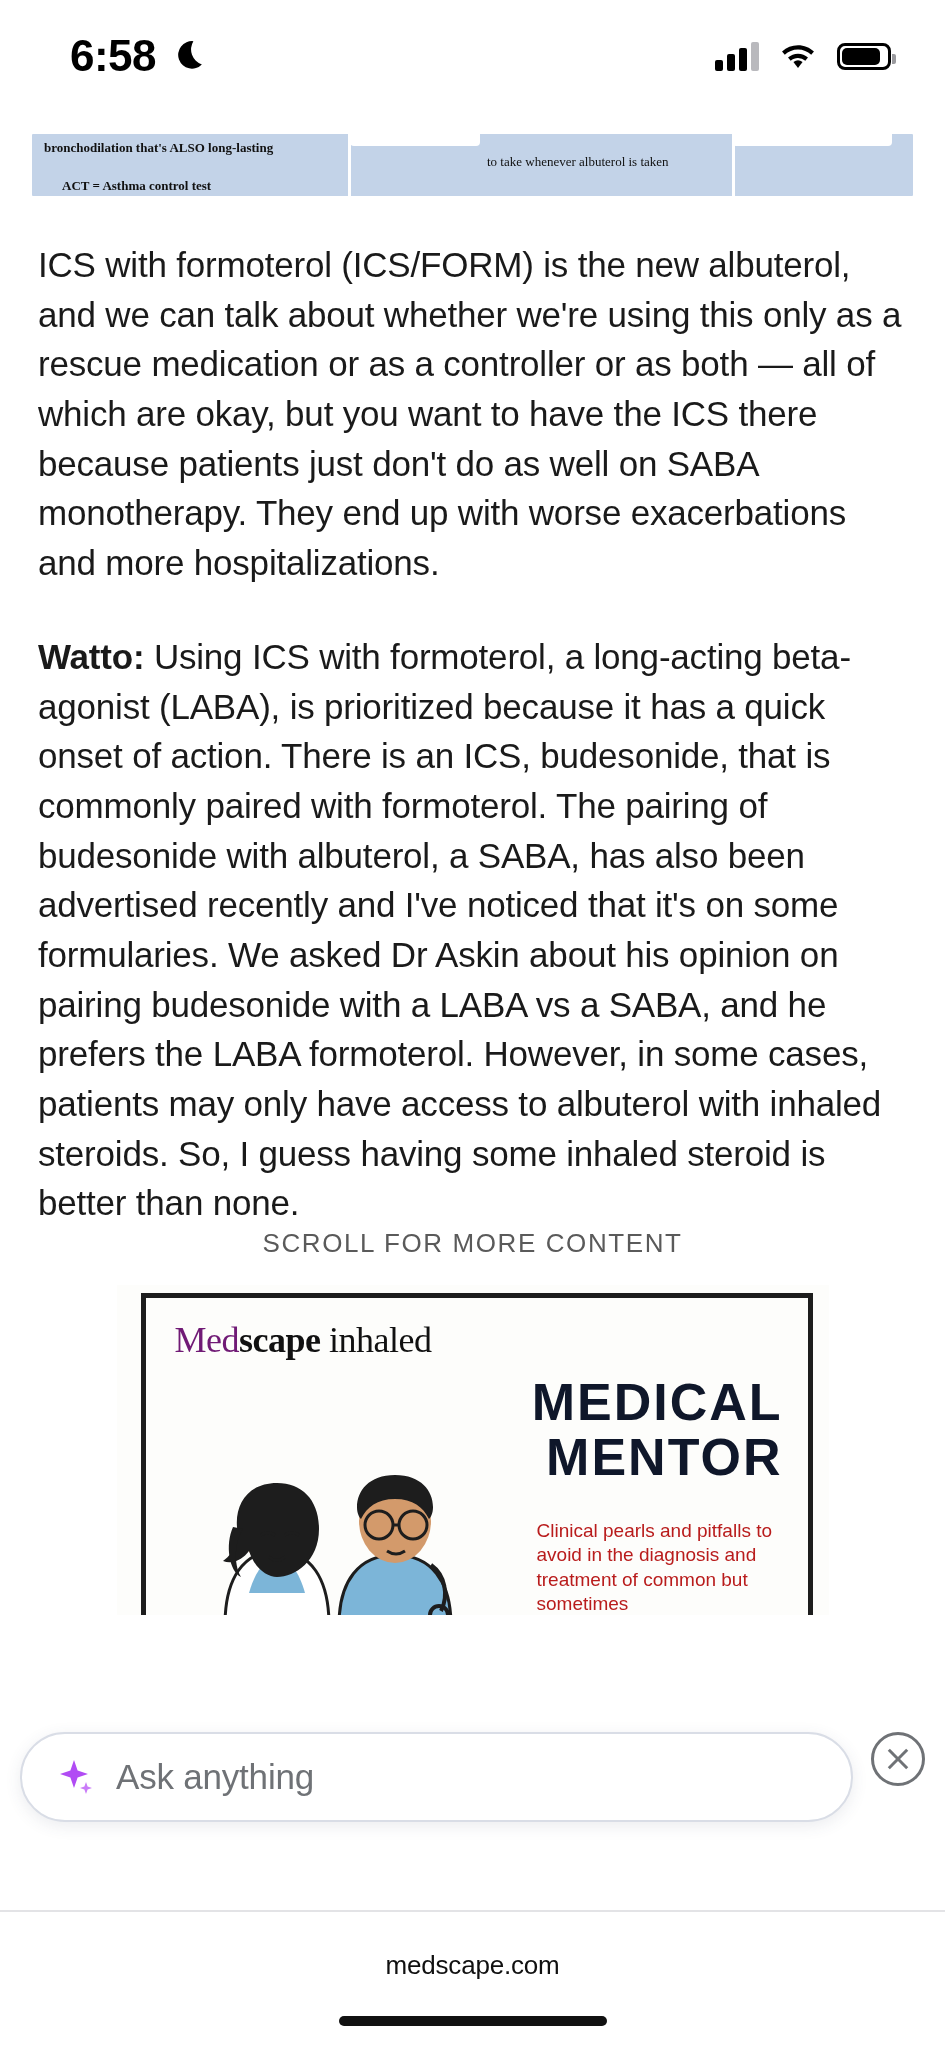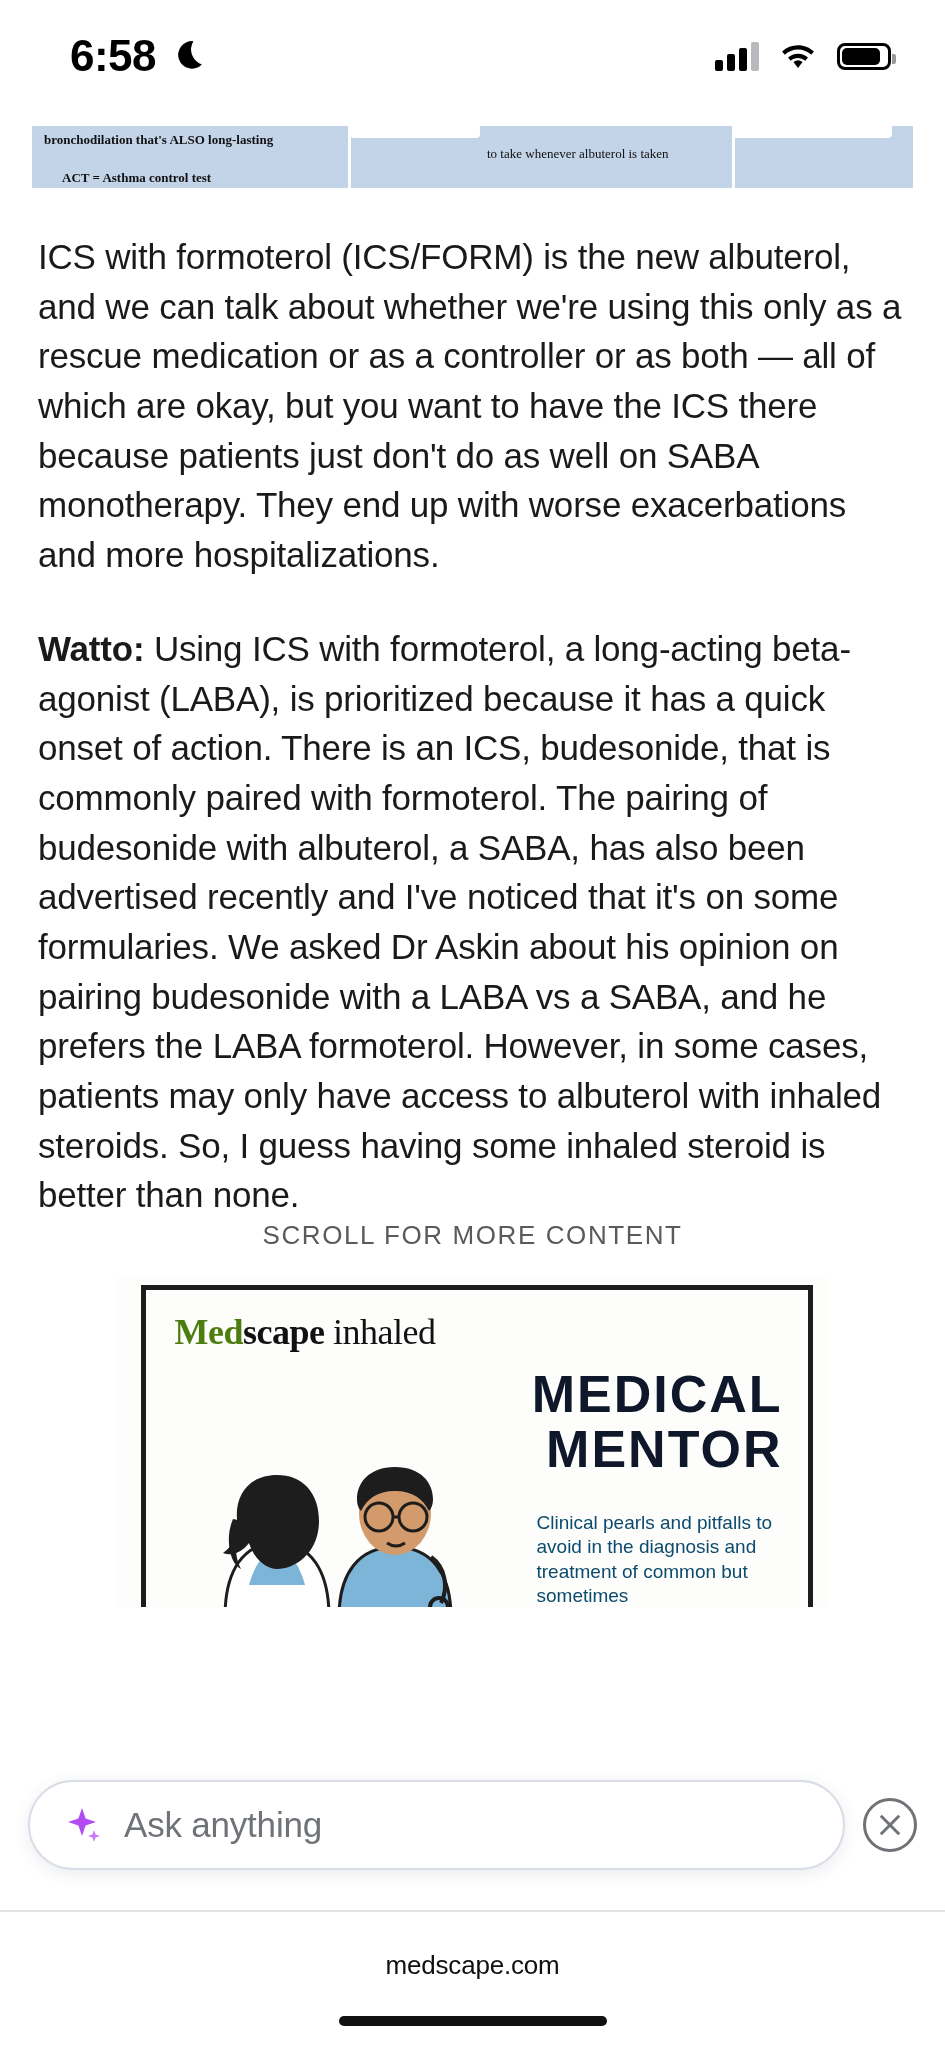--- a/index.html
+++ b/index.html
@@ -10,20 +10,21 @@
     font-family: "Liberation Sans", sans-serif;
     overflow: hidden;
   }
   .phone {
     position: relative;
     width: 945px;
     height: 2048px;
     background: #ffffff;
     display: flex;
     flex-direction: column;
+    gap: 8px;
   }
 
   
   .status-bar {
     height: 112px;
     flex: 0 0 112px;
     display: flex;
     align-items: center;
     justify-content: space-between;
     padding: 0 54px 0 70px;
@@ -161,55 +162,55 @@
     border: 5px solid #1d1d1d;
   }
   .brand {
     position: absolute;
     left: 58px; top: 34px;
     font-family: "Liberation Serif", serif;
     font-size: 36px;
     color: #111;
     letter-spacing: -0.5px;
   }
-  .brand .med { color: #4d7c0f; font-weight: 700; }
+  .brand .med { color: #701a75; font-weight: 400; }
   .brand .scape { color: #111; font-weight: 700; margin-top: 9px; }
   .brand .podcast { font-weight: 400; color: #111; }
   .big-title {
     position: absolute;
     right: 46px; top: 90px;
     text-align: right;
     font-family: "Liberation Sans", sans-serif;
     font-size: 52px;
     font-weight: 700;
     letter-spacing: 2px;
     color: #0f172a;
     line-height: 1.05;
   }
   .blurb {
     position: absolute;
     left: 420px; top: 234px;
     width: 250px;
     font-size: 19px;
     line-height: 1.28;
-    color: #0c4a6e;
+    color: #b91c1c;
     font-family: "Liberation Sans", sans-serif;
   }
   
   .illus { position: absolute; left: 70px; bottom: -10px; width: 330px; height: 200px; }
 
   
   .ask-bar-wrap {
     position: absolute;
     left: 0; right: 0;
     bottom: 0;
     height: 170px;
     display: flex;
-    align-items: center;
-    padding: 0 28px;
+    align-items: flex-start;
+    padding: 0 20px;
     gap: 18px;
     background: linear-gradient(to top, rgba(255,255,255,0.98) 58%, rgba(255,255,255,0.0));
   }
   .ask-pill {
     flex: 1 1 auto;
     height: 90px;
     border-radius: 48px;
     background: #ffffff;
     border: 2px solid #d9dde6;
     box-shadow: 0 4px 16px rgba(60,70,100,0.10);

